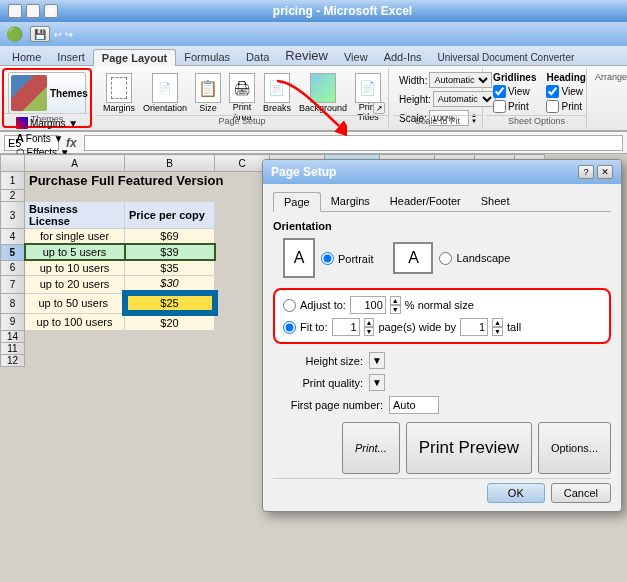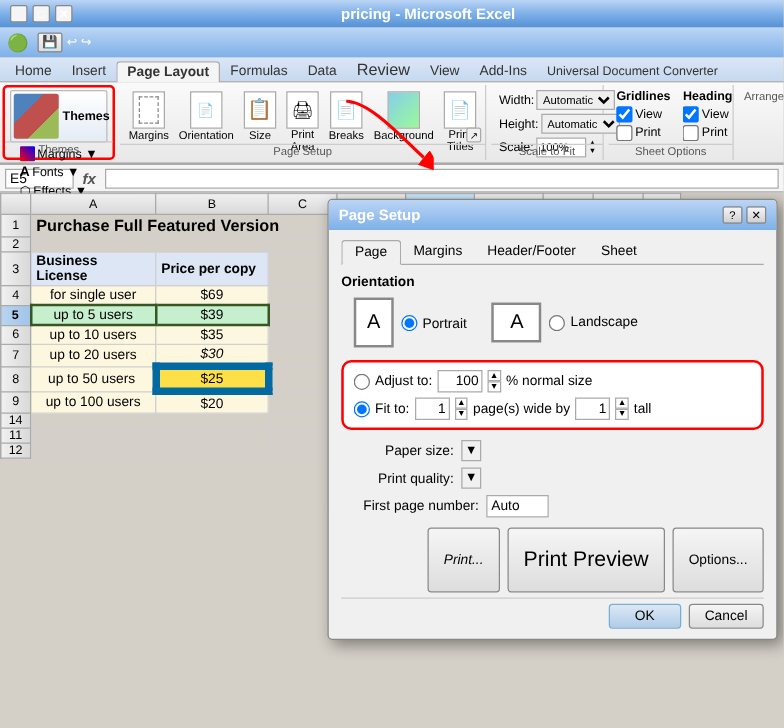--- a/index.html
+++ b/index.html
@@ -411,21 +411,21 @@
           <input type="text" style="width: 28px; height: 18px; border: 1px solid rgb(170, 170, 170); font-size: 11px; padding: 0px 2px; text-align: right;" value="1">
           <span style="display:flex;flex-direction:column;cursor:pointer;">
             <span style="font-size:7px;line-height:1;border:1px solid #aaa;padding:0 1px;">▲</span>
             <span style="font-size:7px;line-height:1;border:1px solid #aaa;padding:0 1px;">▼</span>
           </span>
           <span>tall</span>
         </div>
       </div>
 
       <div style="display:flex;align-items:center;gap:6px;margin-bottom:5px;font-size:11px;">
-        <span style="width:90px;text-align:right;">Paper size:</span>
+        <span style="width:90px;text-align:right;">Height size:</span>
         <span style="font-size:10px;border:1px solid #aaa;padding:2px;background:#f0f0f0;cursor:pointer;">▼</span>
       </div>
 
       <div style="display:flex;align-items:center;gap:6px;margin-bottom:5px;font-size:11px;">
         <span style="width:90px;text-align:right;">Print quality:</span>
         <span style="font-size:10px;border:1px solid #aaa;padding:2px;background:#f0f0f0;cursor:pointer;">▼</span>
       </div>
 
       <div style="display:flex;align-items:center;gap:6px;margin-bottom:5px;font-size:11px;">
         <span style="width:110px;text-align:right;">First page number:</span>

